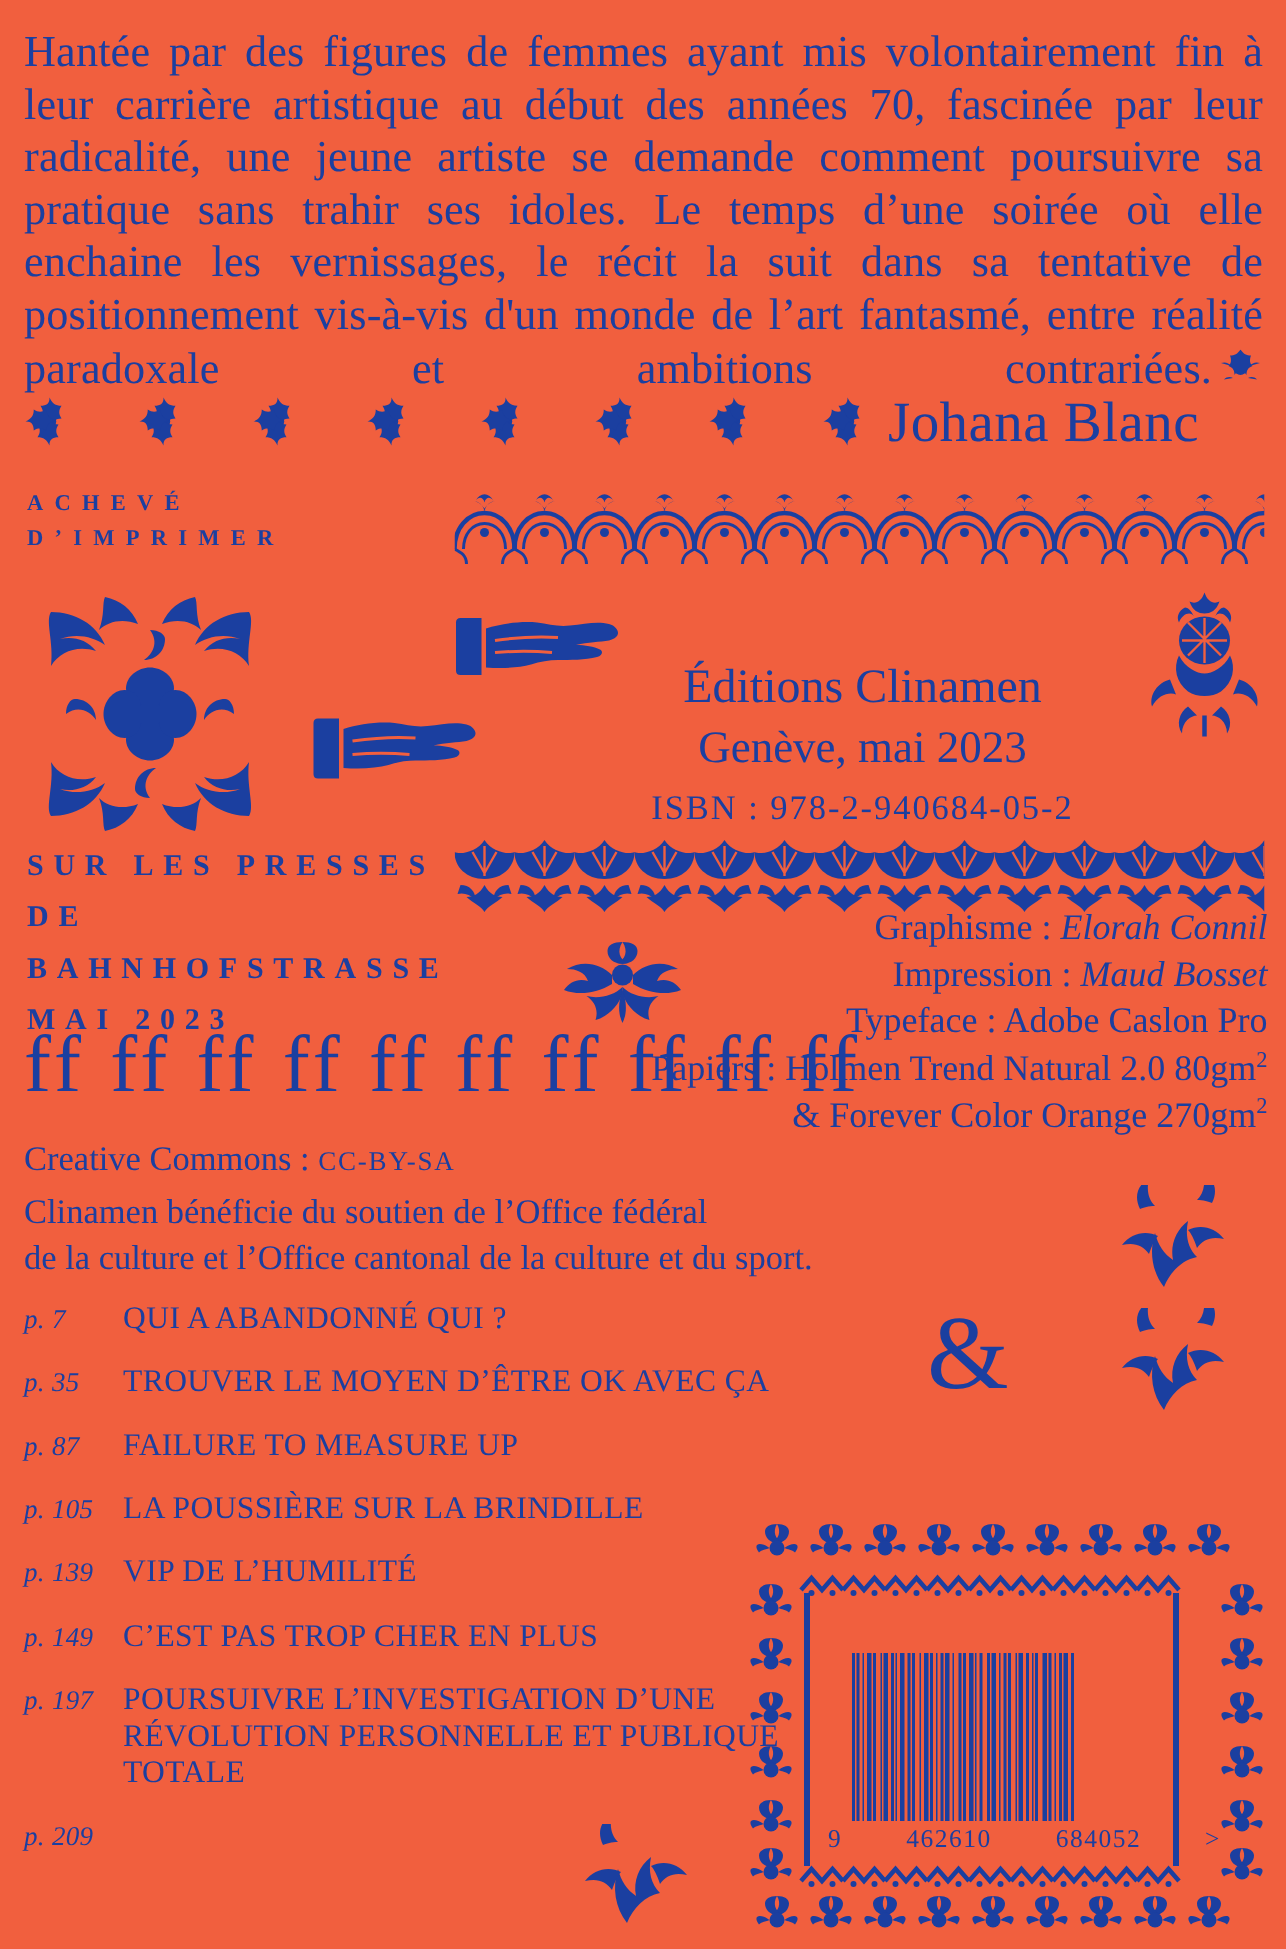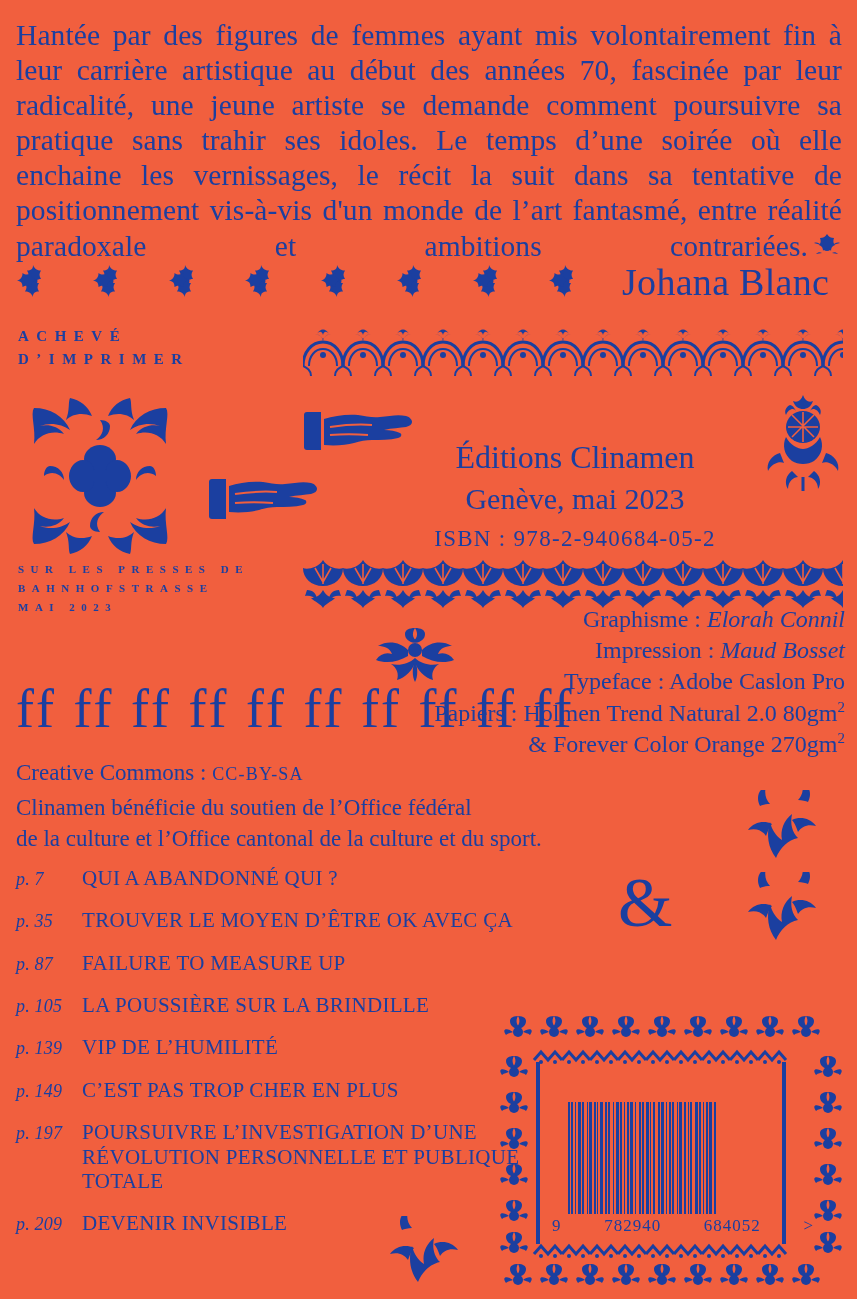--- a/index.html
+++ b/index.html
@@ -52,21 +52,21 @@
   }
   .author-row .rosettes {
     display: flex;
     align-items: center;
     gap: 42px;
     flex: 0 0 auto;
   }
   .author-name {
     font-size: 38px;
     letter-spacing: 0.3px;
-    margin-left: 40px;
+    margin-left: 10px;
     white-space: nowrap;
     line-height: 1;
     padding-bottom: 2px;
   }
 
   
   .acheve {
     position: absolute;
     left: 18px;
     top: 325px;
@@ -129,21 +129,21 @@
     width: 82px;
     height: 100px;
   }
 
   
   .presses {
     position: absolute;
     left: 18px;
     top: 560px;
     width: 290px;
-    font-size: 11px;
+    font-size: 20px;
     font-weight: 700;
     letter-spacing: 6.5px;
     line-height: 1.72;
   }
   .ornament-band-2 {
     position: absolute;
     left: 303px;
     top: 556px;
     width: 540px;
     height: 56px;
@@ -572,21 +572,20 @@
     <div class="toc-row">
       <div class="toc-page">p. 149</div>
       <div class="toc-title">C’EST PAS TROP CHER EN PLUS</div>
     </div>
     <div class="toc-row">
       <div class="toc-page">p. 197</div>
       <div class="toc-title">POURSUIVRE L’INVESTIGATION D’UNE RÉVOLUTION PERSONNELLE ET PUBLIQUE TOTALE</div>
     </div>
     <div class="toc-row">
       <div class="toc-page">p. 209</div>
-      <div class="toc-title">DEVENIR INVISIBLE</div>
     </div>
   </div>
 
   <div class="sprig-a">
     <svg width="112" height="72" viewBox="0 0 112 72">
       <g fill="#1B3FA0">
         <path d="M50 68c-8-10-10-24-6-36 2 8 6 14 12 18-2-10 2-20 10-26-2 10 0 18 6 24-10 2-18 10-22 20z"></path>
         <path d="M46 34c-8-4-18-2-24 6 8-2 14 0 18 6 2-6 4-10 6-12z"></path>
         <path d="M66 30c8-4 18-2 24 6-8-2-14 0-18 6-2-6-4-10-6-12z"></path>
         <path d="M34 16c-4-8-2-16 6-20-2 8 0 14 4 18-4 0-8 1-10 2z"></path>
@@ -775,19 +774,19 @@
         <span class="bc" style="width:2px;background:transparent"></span>
       <span class="bc" style="width:2px"></span>
         <span class="bc" style="width:1px;background:transparent"></span>
       <span class="bc" style="width:3px"></span>
         <span class="bc" style="width:2px;background:transparent"></span>
       <span class="bc" style="width:2px"></span>
     </div>
 
     <div class="barcode-digits">
       <span>9</span>
-      <span>782940</span>
+      <span>462610</span>
       <span>684052</span>
       <span>&gt;</span>
     </div>
   </div>
 
 </div>
 
 </body></html>

